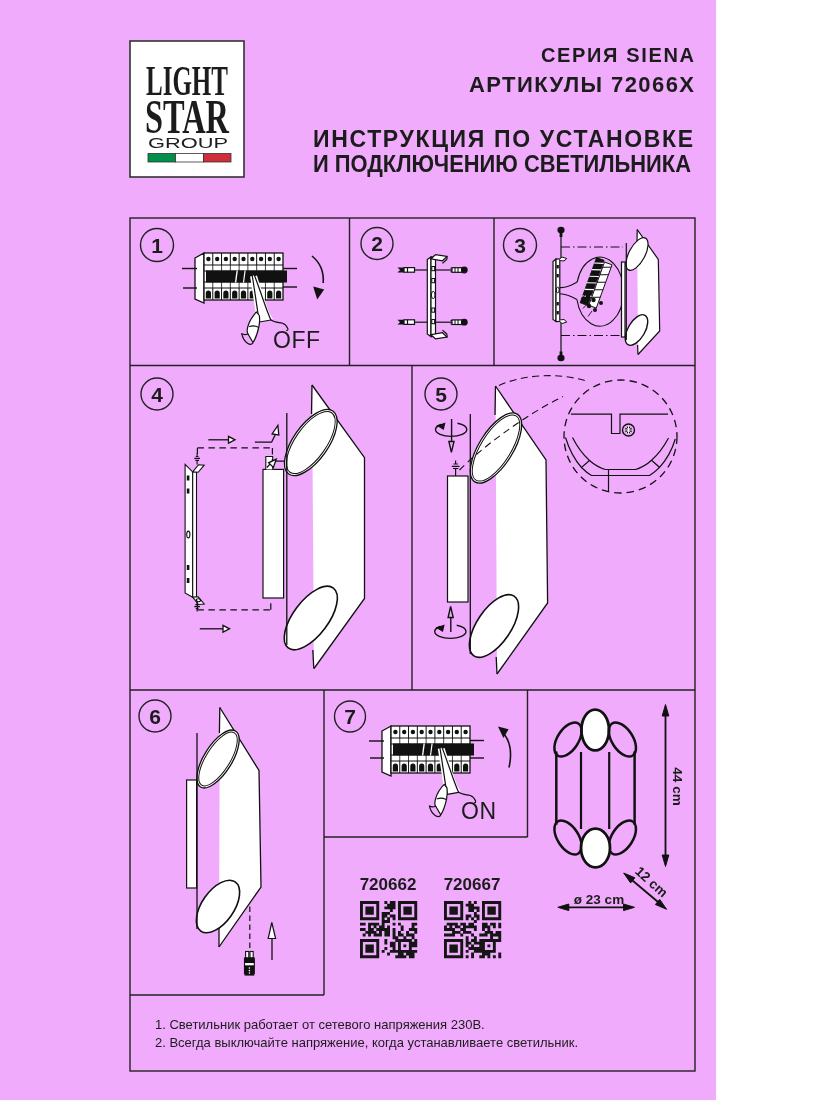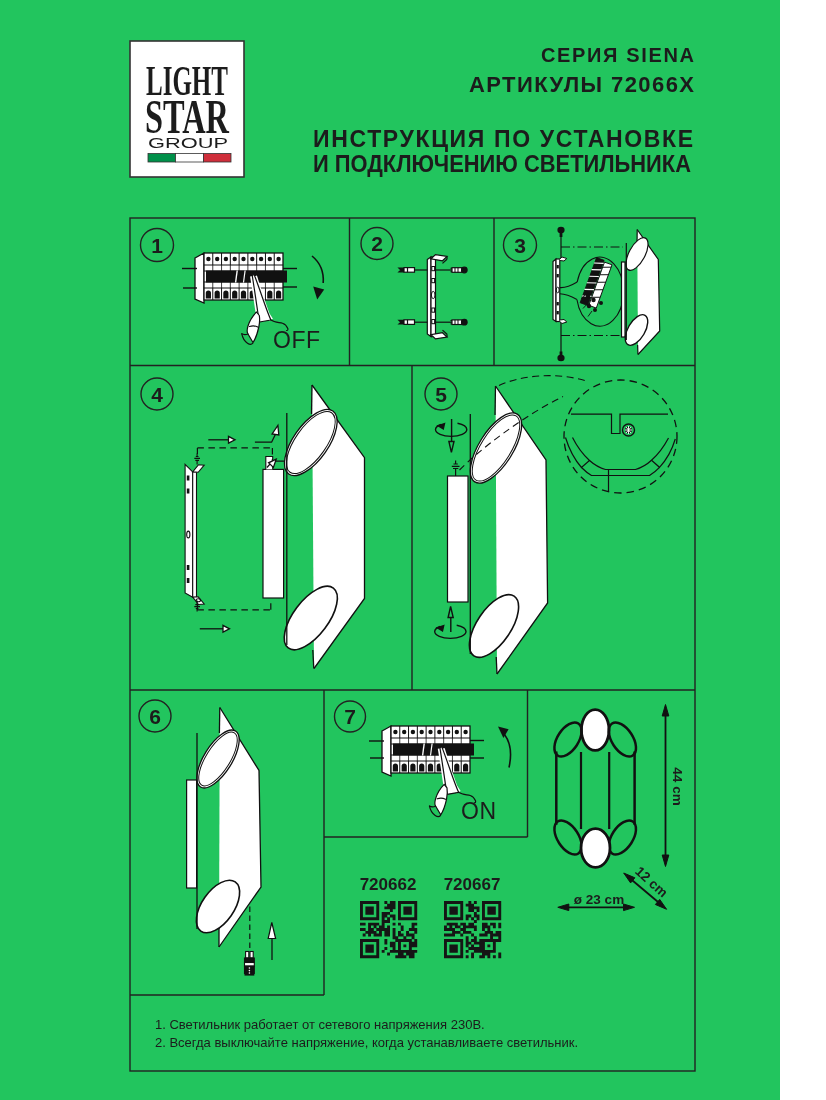--- a/index.html
+++ b/index.html
@@ -1,16 +1,16 @@
 <!DOCTYPE html>
 <html><head>
 <meta charset="utf-8">
 <style>
   html,body{margin:0;padding:0;background:#fff;}
-  .page{position:relative;width:780px;height:1100px;background:#22c55e;overflow:hidden;
+  .page{position:relative;width:716px;height:1100px;background:#f0abfc;overflow:hidden;
         font-family:"Liberation Sans",sans-serif;}
   svg{position:absolute;left:0;top:0;}
   .t{fill:#1c1c1c;}
 </style>
 </head>
 <body>
 <div class="page">
 <svg width="826" height="1100" viewBox="0 0 826 1100">
 
   <g stroke="#222" stroke-width="1.4" fill="none">

